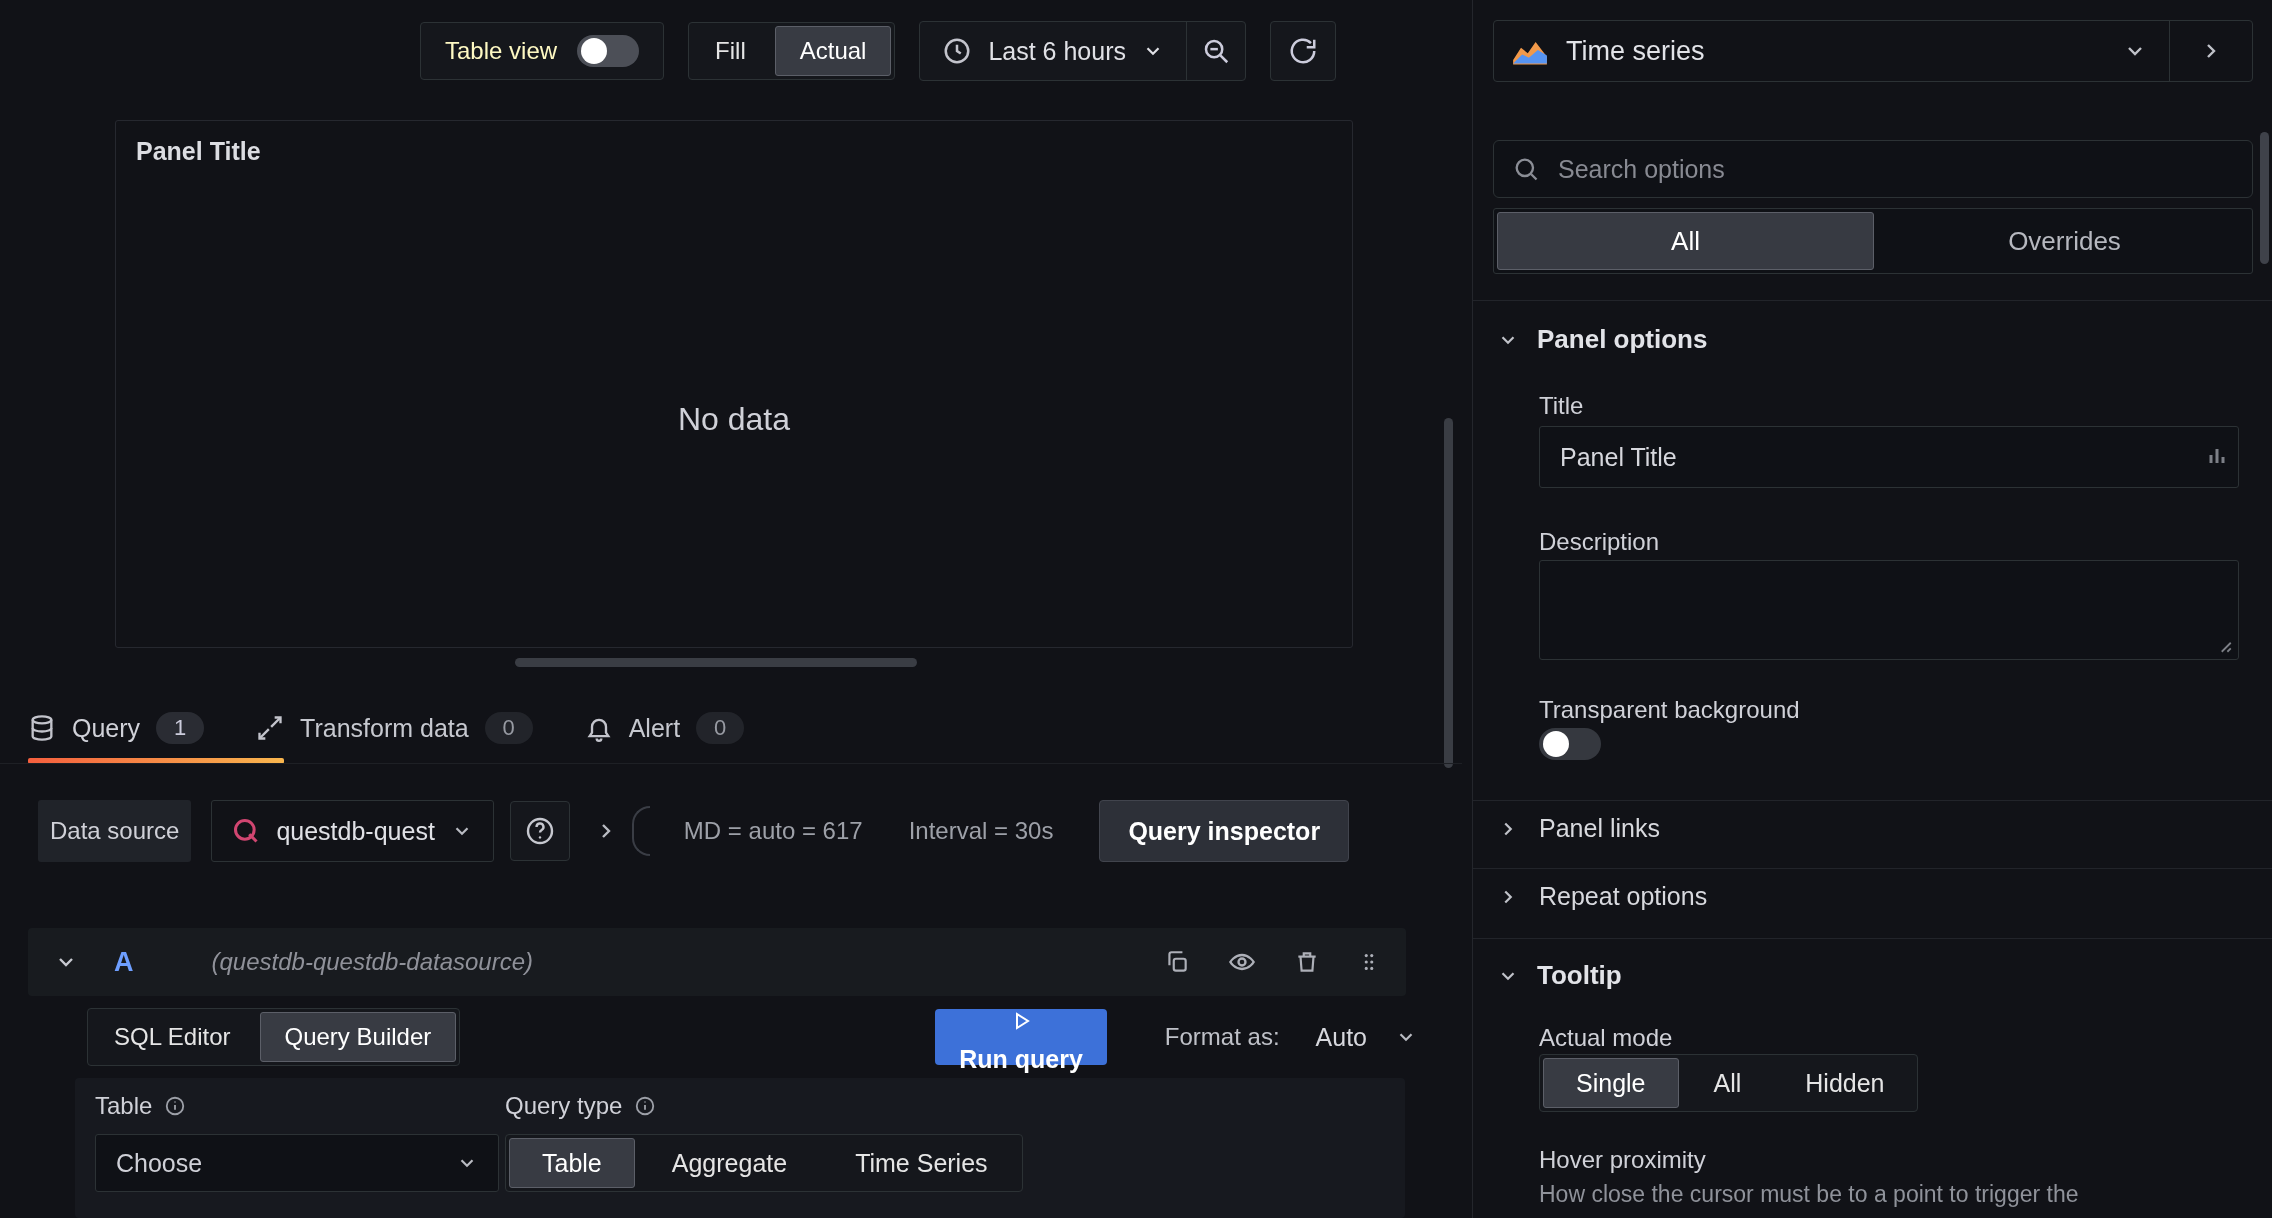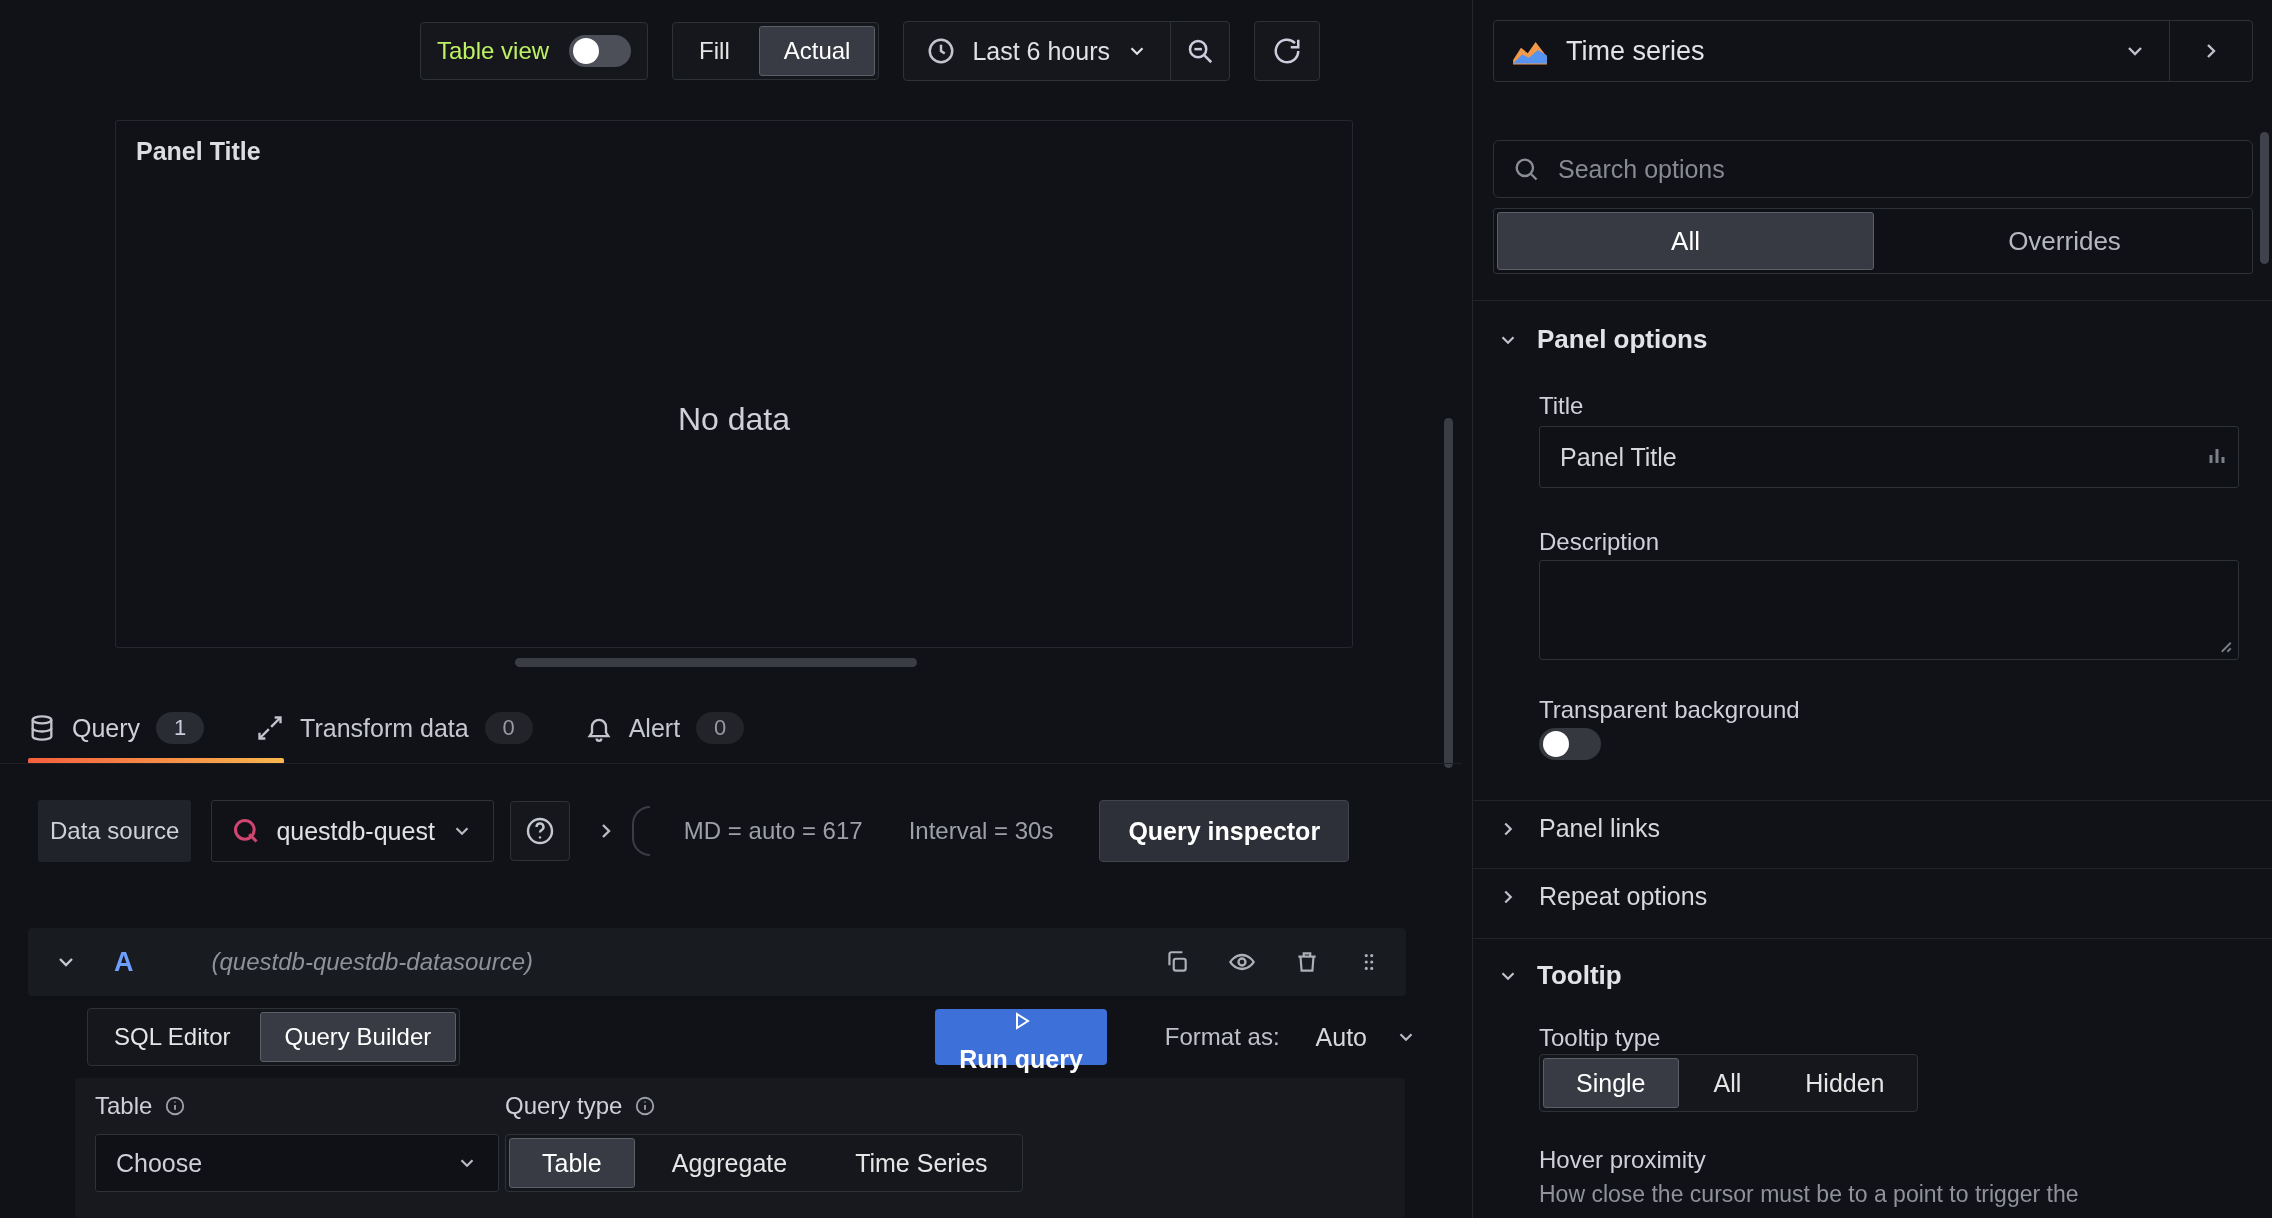--- a/index.html
+++ b/index.html
@@ -2,22 +2,22 @@
 <html><head>
 <meta charset="utf-8">
 <style>
   html,body{margin:0;padding:0;background:#0b0c0e;}
   .screen{position:relative;width:2272px;height:1218px;background:#111217;overflow:hidden;
           font-family:"Liberation Sans",sans-serif;color:#ccccdc;}
   svg{display:block;}
 
   
   .topbar{position:absolute;top:22px;left:420px;display:flex;align-items:center;gap:24px;height:58px;}
-  .tv-box{display:flex;align-items:center;gap:20px;padding:0 16px;height:56px;border:1px solid #2c3235;
-          border-radius:4px;background:#15171c;font-size:24px;color:#bef264;}
+  .tv-box{display:flex;align-items:center;gap:20px;padding:0 24px;height:56px;border:1px solid #2c3235;
+          border-radius:4px;background:#15171c;font-size:24px;color:#fef9c3;}
   .switch{position:relative;width:62px;height:32px;border-radius:16px;background:#4c4f57;}
   .switch::after{content:"";position:absolute;left:4px;top:3px;width:26px;height:26px;border-radius:50%;background:#fff;}
   .switch.dim{background:#35383f;}
   .seg-group{display:flex;align-items:stretch;height:58px;border:1px solid #2c3235;border-radius:4px;
              background:#15171c;box-sizing:border-box;}
   .seg-item{padding:0 26px;display:flex;align-items:center;font-size:24px;color:#e5e5e5;white-space:nowrap;}
   .seg-item.selected{background:#383b43;color:#fff;border:1px solid #5c5f68;border-radius:3px;margin:3px;
                      padding:0 24px;font-weight:500;}
   .time-group{display:flex;align-items:stretch;height:58px;border:1px solid #2c3235;border-radius:4px;background:#15171c;}
   .time-btn{display:flex;align-items:center;gap:16px;padding:0 22px;font-size:25px;font-weight:500;color:#e0e1e6;}
@@ -454,21 +454,21 @@
 
     <div class="sect" style="top:960px;">
       <span class="caret">
         <svg width="22" height="22" viewBox="0 0 24 24" fill="none" stroke="currentColor" stroke-width="2.4">
             <path d="M6 9l6 6 6-6"></path>
           </svg>
       </span>
       <span>Tooltip</span>
     </div>
 
-    <div class="sb-label" style="top:1024px;">Tooltip type</div>
+    <div class="sb-label" style="top:1024px;">Actual mode</div>
     <div class="seg-group tooltip-group">
       <div class="seg-item selected">Single</div>
       <div class="seg-item">All</div>
       <div class="seg-item">Hidden</div>
     </div>
 
     <div class="sb-label" style="top:1146px;">Hover proximity</div>
     <div class="hover-help">How close the cursor must be to a point to trigger the</div>
 
     <div class="sb-scroll"></div>

